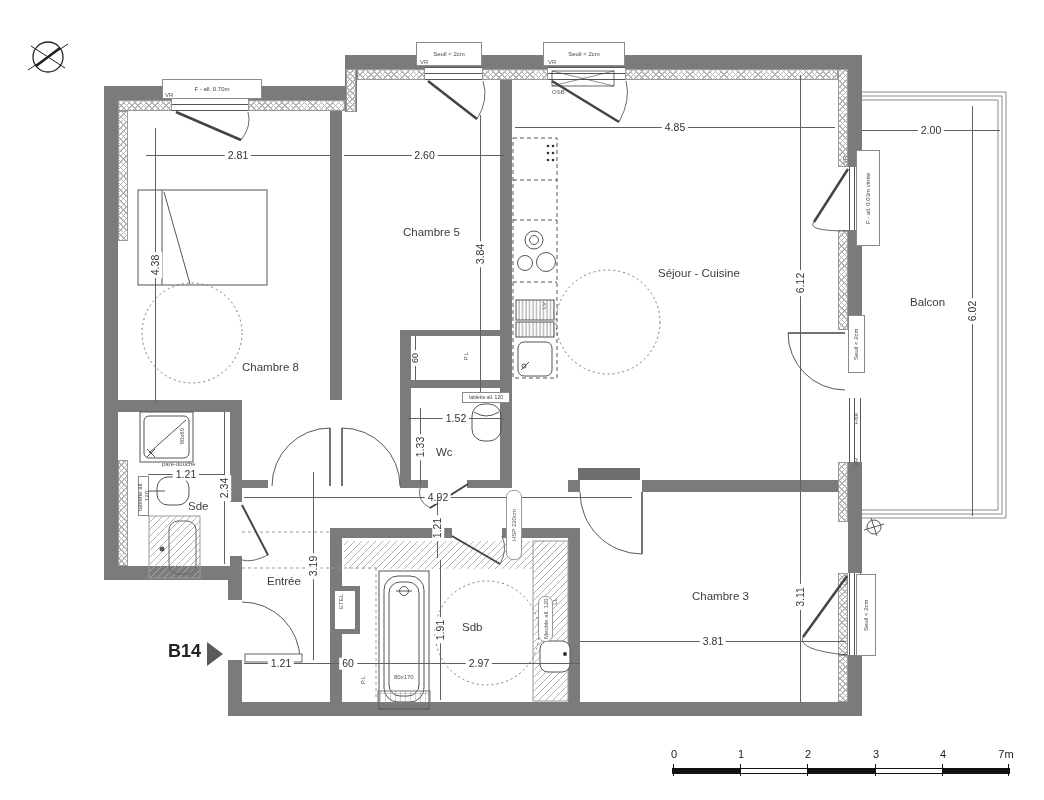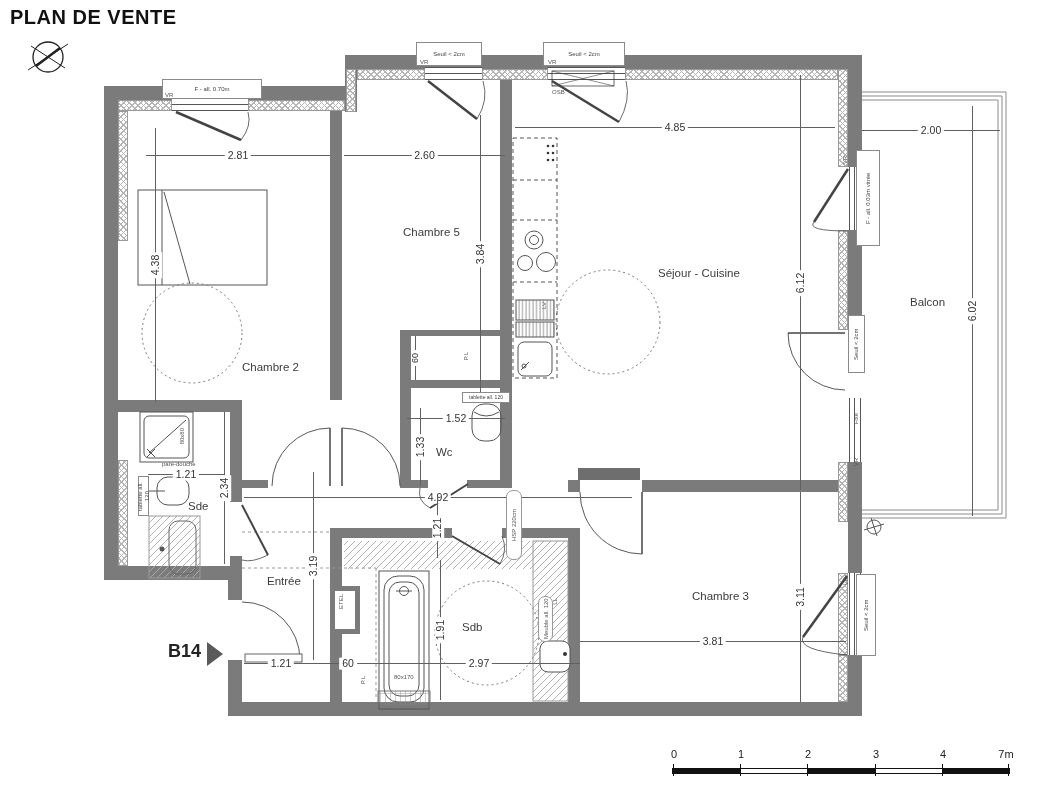--- a/index.html
+++ b/index.html
@@ -40,21 +40,20 @@
   #scalebar .tick{position:absolute;top:0;transform:translateX(-50%);font-size:11px;color:#222;}
   #scalebar .bar{position:absolute;left:0;top:20px;width:338px;height:6px;border:1px solid #111;box-sizing:border-box;
     background:linear-gradient(to right,#111 0,#111 20%,#fff 20%,#fff 40%,#111 40%,#111 60%,#fff 60%,#fff 80%,#111 80%,#111 100%);}
   #scalebar .tm{position:absolute;top:16px;width:1px;height:12px;background:#111;}
 </style>
 </head>
 <body>
 
 <div id="plan">
 
-  <div id="title">PLAN DE VENTE</div>
 
   <div class="wall" style="left:110px;top:86px;width:235px;height:14px"></div>
   <div class="wall" style="left:345px;top:55px;width:510px;height:14px"></div>
   <div class="wall" style="left:345px;top:69px;width:12px;height:43px"></div>
   <div class="wall" style="left:104px;top:86px;width:14px;height:494px"></div>
   <div class="wall" style="left:104px;top:566px;width:138px;height:14px"></div>
   <div class="wall" style="left:228px;top:566px;width:14px;height:34px"></div>
   <div class="wall" style="left:228px;top:660px;width:14px;height:44px"></div>
   <div class="wall" style="left:228px;top:702px;width:634px;height:14px"></div>
   <div class="wall" style="left:848px;top:55px;width:14px;height:112px"></div>
@@ -231,21 +230,21 @@
         <path d="M500,564 Q508,550 502,536" stroke-width="0.8"></path>
       <path d="M642,492 V554" stroke-width="1.5"></path>
         <path d="M580,492 A62,62 0 0 0 642,554" stroke-width="0.9"></path>
       <path d="M242,505 L268,555" stroke-width="2"></path>
         <path d="M268,555 Q252,563 242,560" stroke-width="0.8"></path>
       <path d="M242,602 A58,58 0 0 1 300,660" stroke-width="0.9"></path>
       <rect x="245" y="654" width="57" height="8" fill="#fff" stroke="#555" stroke-width="0.9"></rect>
     </g>
   </svg>
 
-  <div class="room" style="left:242px;top:361px">Chambre 2</div>
+  <div class="room" style="left:242px;top:361px">Chambre 8</div>
   <div class="room" style="left:403px;top:226px">Chambre 5</div>
   <div class="room" style="left:658px;top:267px">Séjour - Cuisine</div>
   <div class="room" style="left:910px;top:296px">Balcon</div>
   <div class="room" style="left:188px;top:500px">Sde</div>
   <div class="room" style="left:436px;top:446px">Wc</div>
   <div class="room" style="left:267px;top:575px">Entrée</div>
   <div class="room" style="left:462px;top:621px">Sdb</div>
   <div class="room" style="left:692px;top:590px">Chambre 3</div>
 
   <div class="dimh" style="left:146px;top:155px;width:184px">

